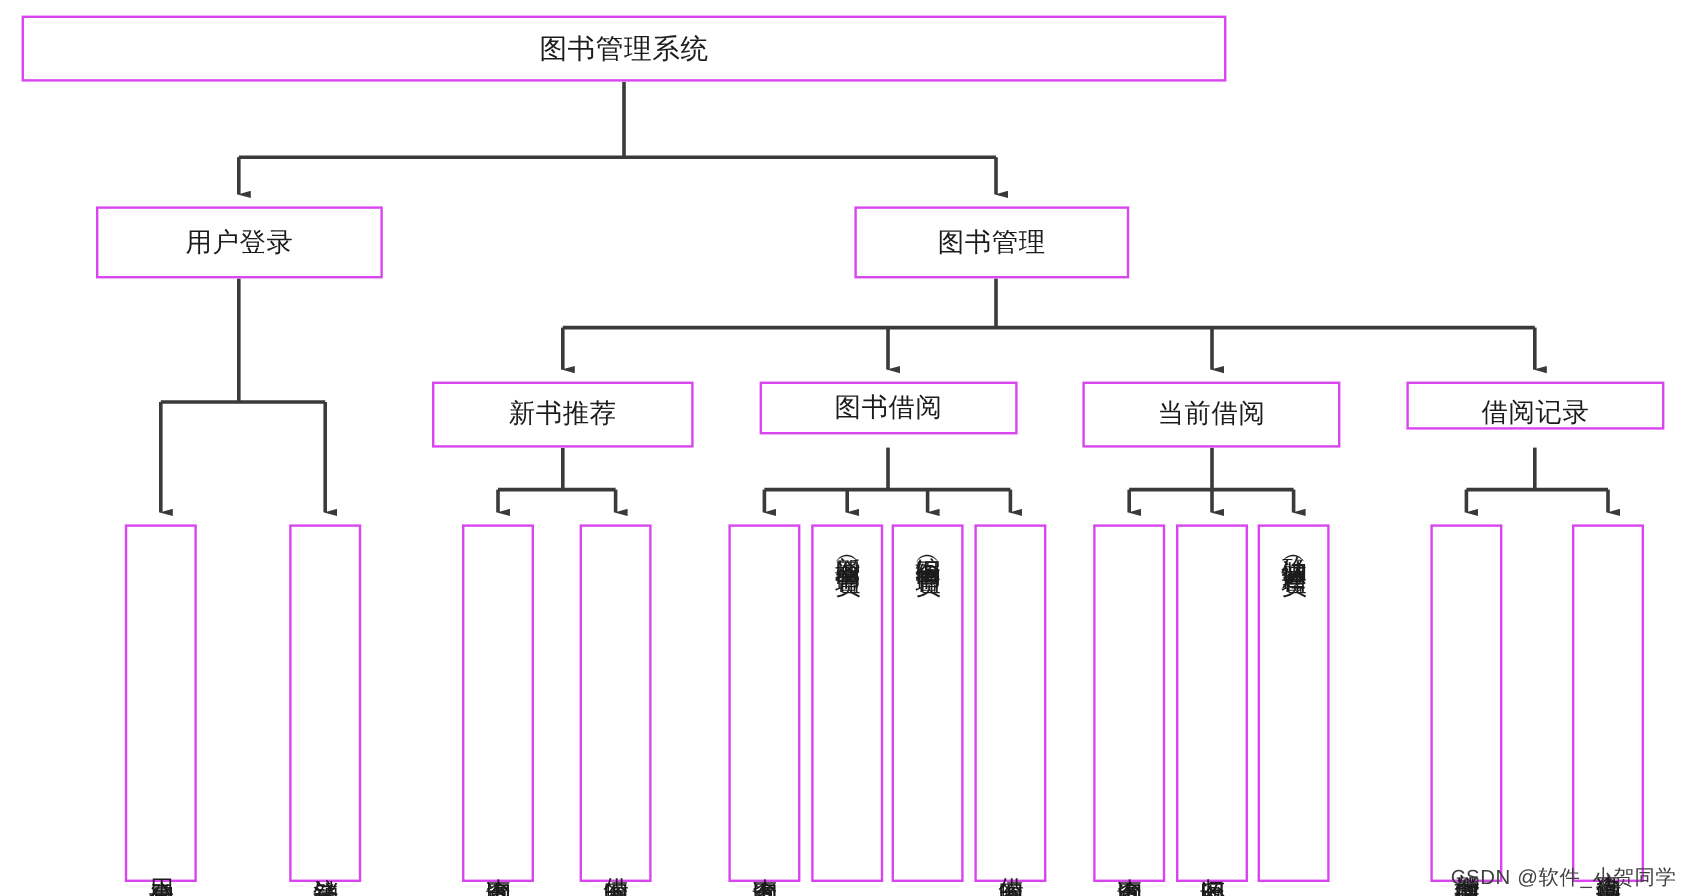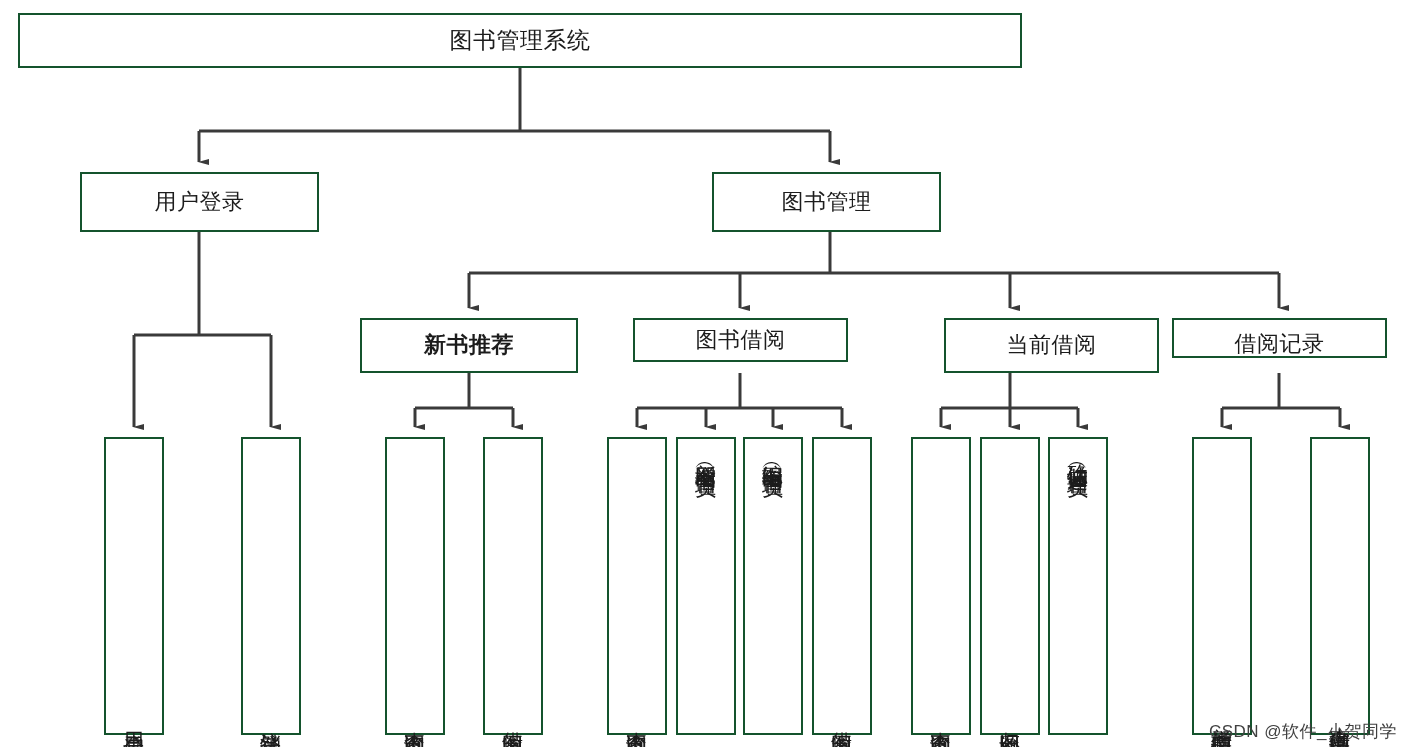--- a/index.html
+++ b/index.html
@@ -21,21 +21,21 @@
     position: absolute;
     left: 0;
     top: 0;
     width: 1405px;
     height: 747px;
     pointer-events: none;
   }
   .node {
     position: absolute;
     box-sizing: border-box;
-    border: 2px solid #14532d;
+    border: 2px solid #d946ef;
     background: #ffffff;
     display: flex;
     align-items: center;
     justify-content: center;
     color: #1c1c1c;
   }
   .node .lbl {
     display: block;
     white-space: pre;
     line-height: 1.04;
@@ -134,27 +134,27 @@
     <span class="lbl">图书管理系统</span>
   </div>
 
   <div class="node horiz" style="left:80px; top:172px; width:239px; height:60px;">
     <span class="lbl">用户登录</span>
   </div>
   <div class="node horiz" style="left:712px; top:172px; width:229px; height:60px;">
     <span class="lbl">图书管理</span>
   </div>
 
-  <div class="node horiz" style="left:360px; top:318px; width:218px; height:55px;font-weight:bold;">
+  <div class="node horiz" style="left:360px; top:318px; width:218px; height:55px;">
     <span class="lbl">新书推荐</span>
   </div>
   <div class="node horiz" style="left:633px; top:318px; width:215px; height:44px;">
     <span class="lbl">图书借阅</span>
   </div>
-  <div class="node horiz" style="left:902px; top:318px; width:215px; height:55px;margin-left:42px;">
+  <div class="node horiz" style="left:902px; top:318px; width:215px; height:55px;">
     <span class="lbl">当前借阅</span>
   </div>
   <div class="node horiz" style="left:1172px; top:318px; width:215px; height:40px;align-items:flex-end;">
     <span class="lbl">借阅记录</span>
   </div>
 
   <div class="node vert" style="left:104px; top:437px; width:60px; height:298px;">
     <span class="lbl">用户登录</span>
   </div>
   <div class="node vert" style="left:241px; top:437px; width:60px; height:298px;">

